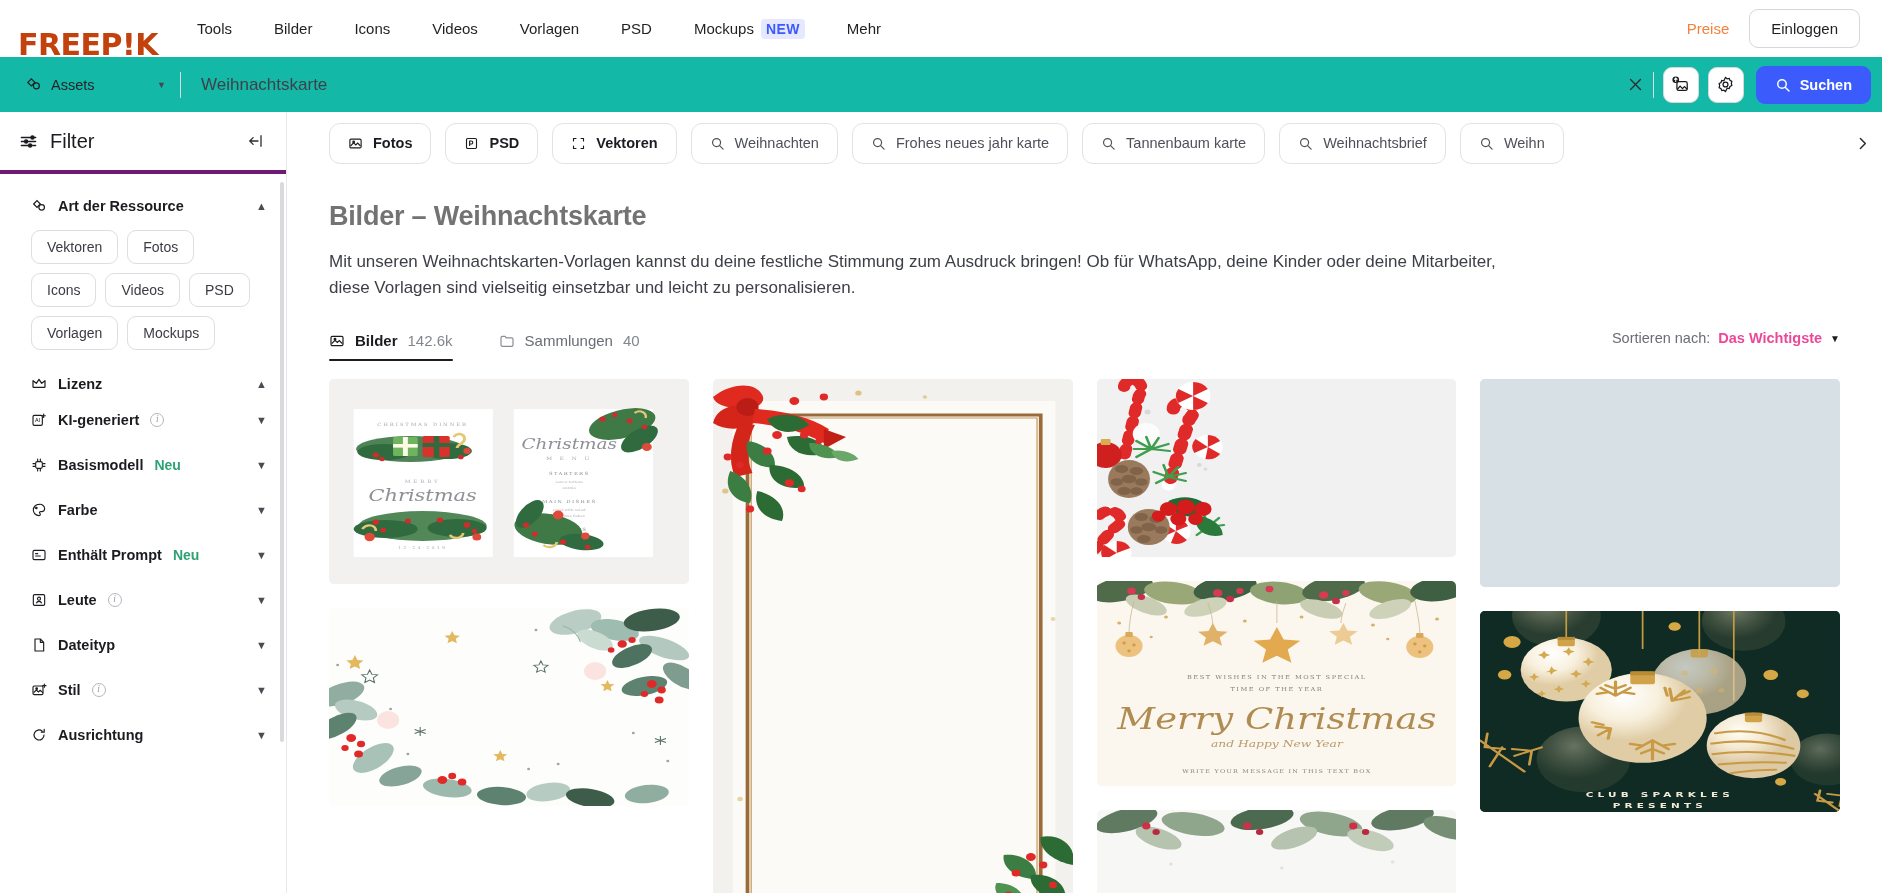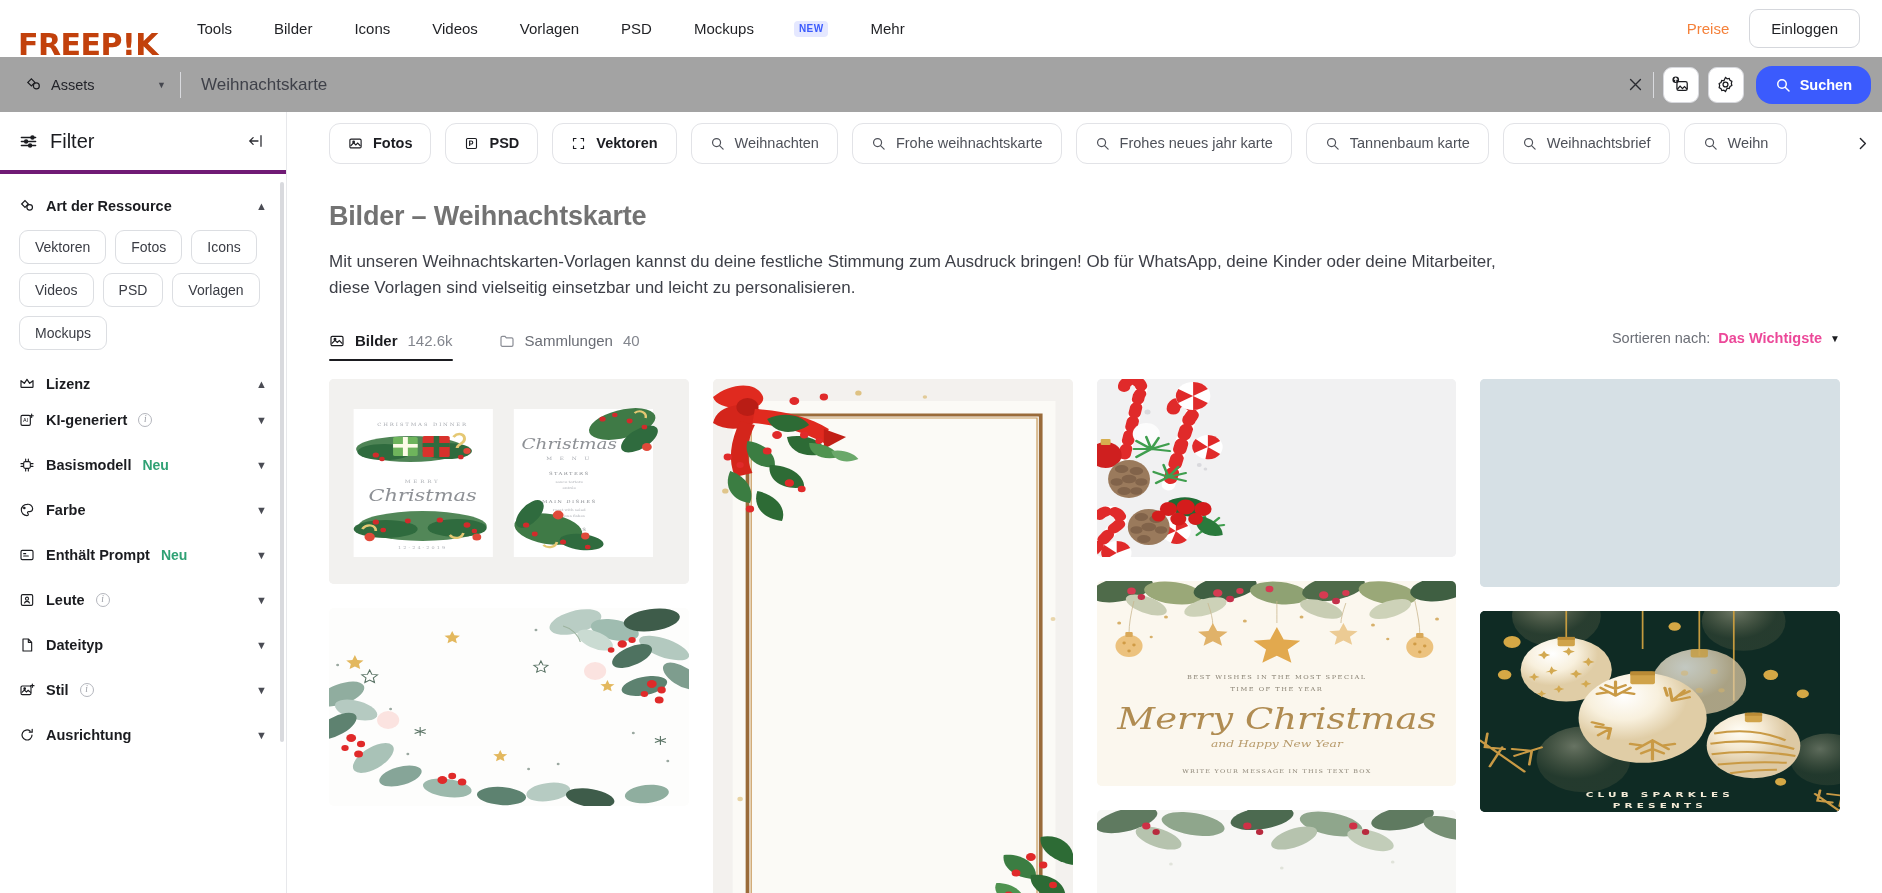--- a/index.html
+++ b/index.html
@@ -29,38 +29,38 @@
     margin-top: 32px;
   }
   .nav-links { display: flex; align-items: center; gap: 16px; }
   .nav-link {
     font-size: 15px; color: #1f2024; padding: 6px 13px;
     cursor: pointer; white-space: nowrap; border-radius: 6px;
     display: flex; align-items: center; gap: 7px;
   }
   .badge-new {
     background: #e5e8ff; color: #3b5bfd;
-    font-size: 10px; font-weight: 700; letter-spacing: .4px;
-    padding: 3px 5px; border-radius: 4px; line-height: 1; margin-left: 33px;
+    font-size: 14px; font-weight: 700; letter-spacing: .4px;
+    padding: 3px 5px; border-radius: 4px; line-height: 1;
   }
   .nav-right {
     margin-left: auto; display: flex; align-items: center; gap: 20px;
   }
   .price-link { font-size: 15px; color: #f5813a; cursor: pointer; }
   .login-btn {
     font-size: 15px; color: #1f2024;
     border: 1px solid #d5d7dc; background: #fff;
     border-radius: 9px; padding: 10px 21px; cursor: pointer;
     font-family: "Liberation Sans", sans-serif;
   }
 
   
   .searchbar {
     height: 55px; display: flex; align-items: center;
-    background: #a3a3a3;
+    background: #14b8a6;
     padding: 0 11px 0 12px; gap: 0;
   }
   .asset-select {
     display: flex; align-items: center; gap: 9px;
     height: 38px; padding: 0 14px 0 13px;
     font-size: 14.5px; color: #23242a; cursor: pointer;
     min-width: 168px; position: relative;
   }
   .asset-select .caret { margin-left: auto; font-size: 9px; color: #45474f; }
   .vdiv { width: 1px; height: 26px; background: #d9dade; }
@@ -75,21 +75,21 @@
     justify-content: center; cursor: pointer; color: #2a2b31;
     background: transparent; border: 0;
   }
   .sb-boxbtn {
     width: 36px; height: 36px; border: 1px solid #d7d8dd; background: #fff;
     border-radius: 9px; display: flex; align-items: center;
     justify-content: center; cursor: pointer; margin-left: 9px;
   }
   .suchen-btn {
     margin-left: 12px; height: 38px; padding: 0 19px;
-    background: #3b5bfd; color: #fff; border: 0; border-radius: 16px;
+    background: #3b5bfd; color: #fff; border: 0; border-radius: 9px;
     font-size: 14.5px; font-weight: 700; cursor: pointer;
     display: flex; align-items: center; gap: 9px;
     font-family: "Liberation Sans", sans-serif;
   }
 
   
   .body-wrap { display: flex; height: calc(893px - 57px - 55px); }
 
   
   .sidebar {
@@ -98,21 +98,21 @@
     display: flex; flex-direction: column;
     background: #fff;
   }
   .sb-head {
     height: 62px; display: flex; align-items: center;
     padding: 0 21px 0 19px; border-bottom: 4px solid #701a75;
   }
   .sb-head .ttl { font-size: 20px; font-weight: 400; margin-left: 12px; color: #1b1c20; }
   .sb-head .collapse { margin-left: auto; cursor: pointer; color: #2a2b31; }
   .sb-scroll {
-    flex: 1; overflow: hidden; padding: 14px 0 0 0; position: relative;
+    flex: 1; overflow: hidden; padding: 14px 0 0 12px; position: relative;
   }
   .sb-scroll::after {
     content: ""; position: absolute; right: 2px; top: 8px;
     width: 4px; height: 560px; background: #d9dade; border-radius: 3px;
   }
   .sb-group { padding: 0 19px; }
   .sb-grouphead {
     display: flex; align-items: center; gap: 11px;
     padding: 10px 0 10px 0; cursor: pointer;
   }
@@ -525,29 +525,20 @@
         </span>
         <span>Weihnachten</span>
       </div>
       <div class="pill search-pill">
         <span>
           <svg width="15" height="15" viewBox="0 0 24 24" fill="none" stroke="#4e5159" stroke-width="1.9" stroke-linecap="round">
             <circle cx="10.5" cy="10.5" r="6.4"></circle>
               <path d="M15.3 15.3L21 21"></path>
           </svg>
         </span>
-        <span>Frohe weihnachtskarte</span>
-      </div>
-      <div class="pill search-pill">
-        <span>
-          <svg width="15" height="15" viewBox="0 0 24 24" fill="none" stroke="#4e5159" stroke-width="1.9" stroke-linecap="round">
-            <circle cx="10.5" cy="10.5" r="6.4"></circle>
-              <path d="M15.3 15.3L21 21"></path>
-          </svg>
-        </span>
         <span>Frohes neues jahr karte</span>
       </div>
       <div class="pill search-pill">
         <span>
           <svg width="15" height="15" viewBox="0 0 24 24" fill="none" stroke="#4e5159" stroke-width="1.9" stroke-linecap="round">
             <circle cx="10.5" cy="10.5" r="6.4"></circle>
               <path d="M15.3 15.3L21 21"></path>
           </svg>
         </span>
         <span>Tannenbaum karte</span>

